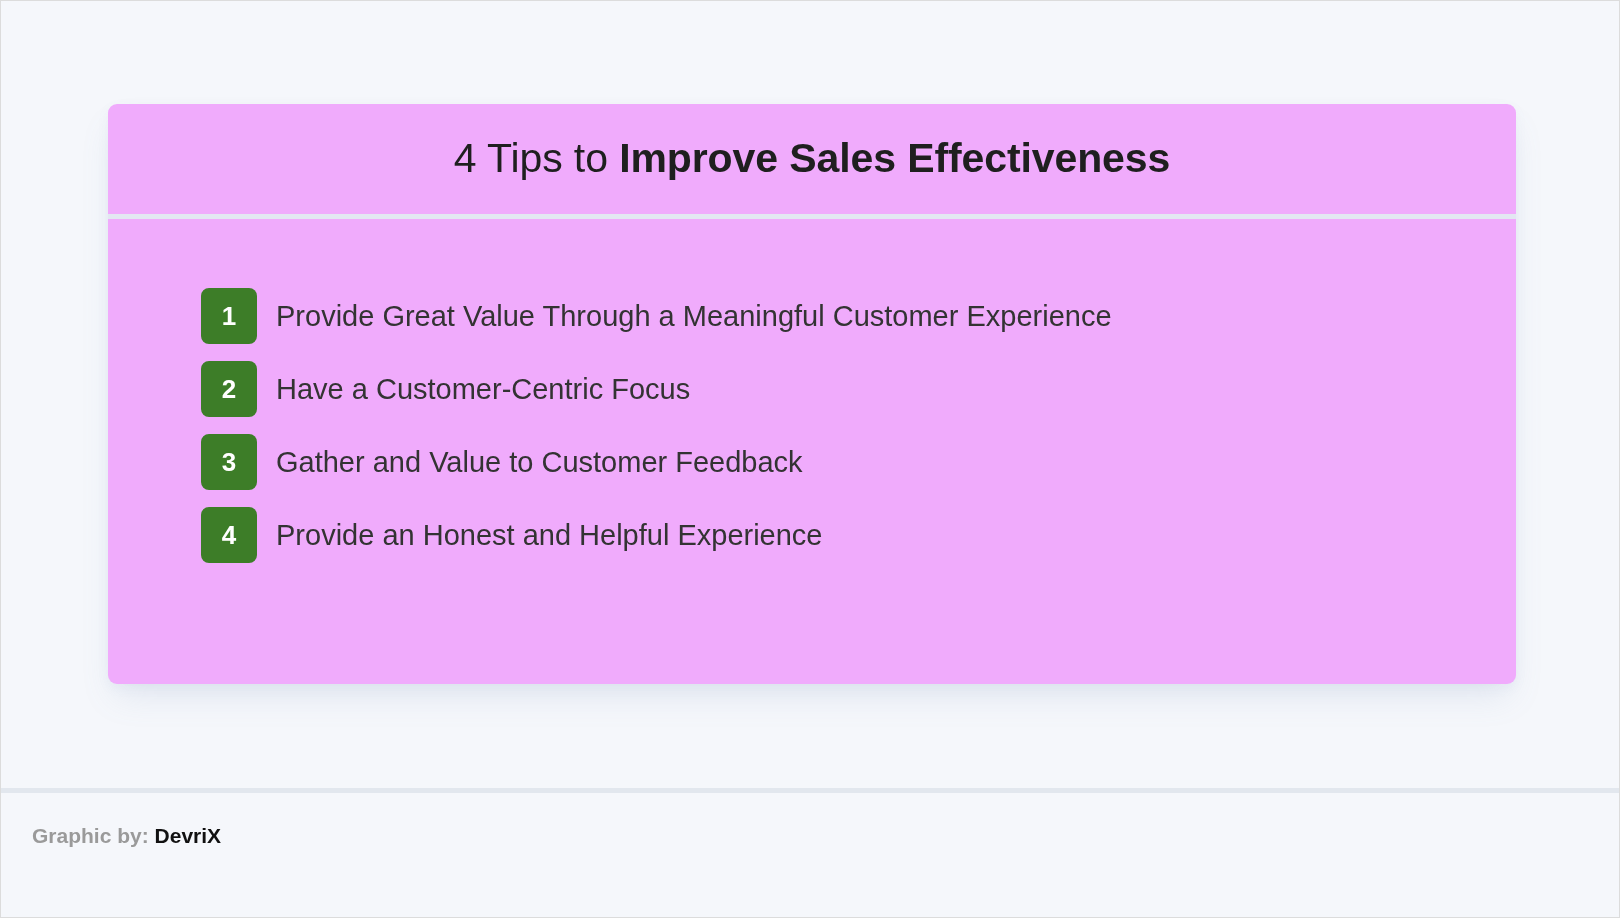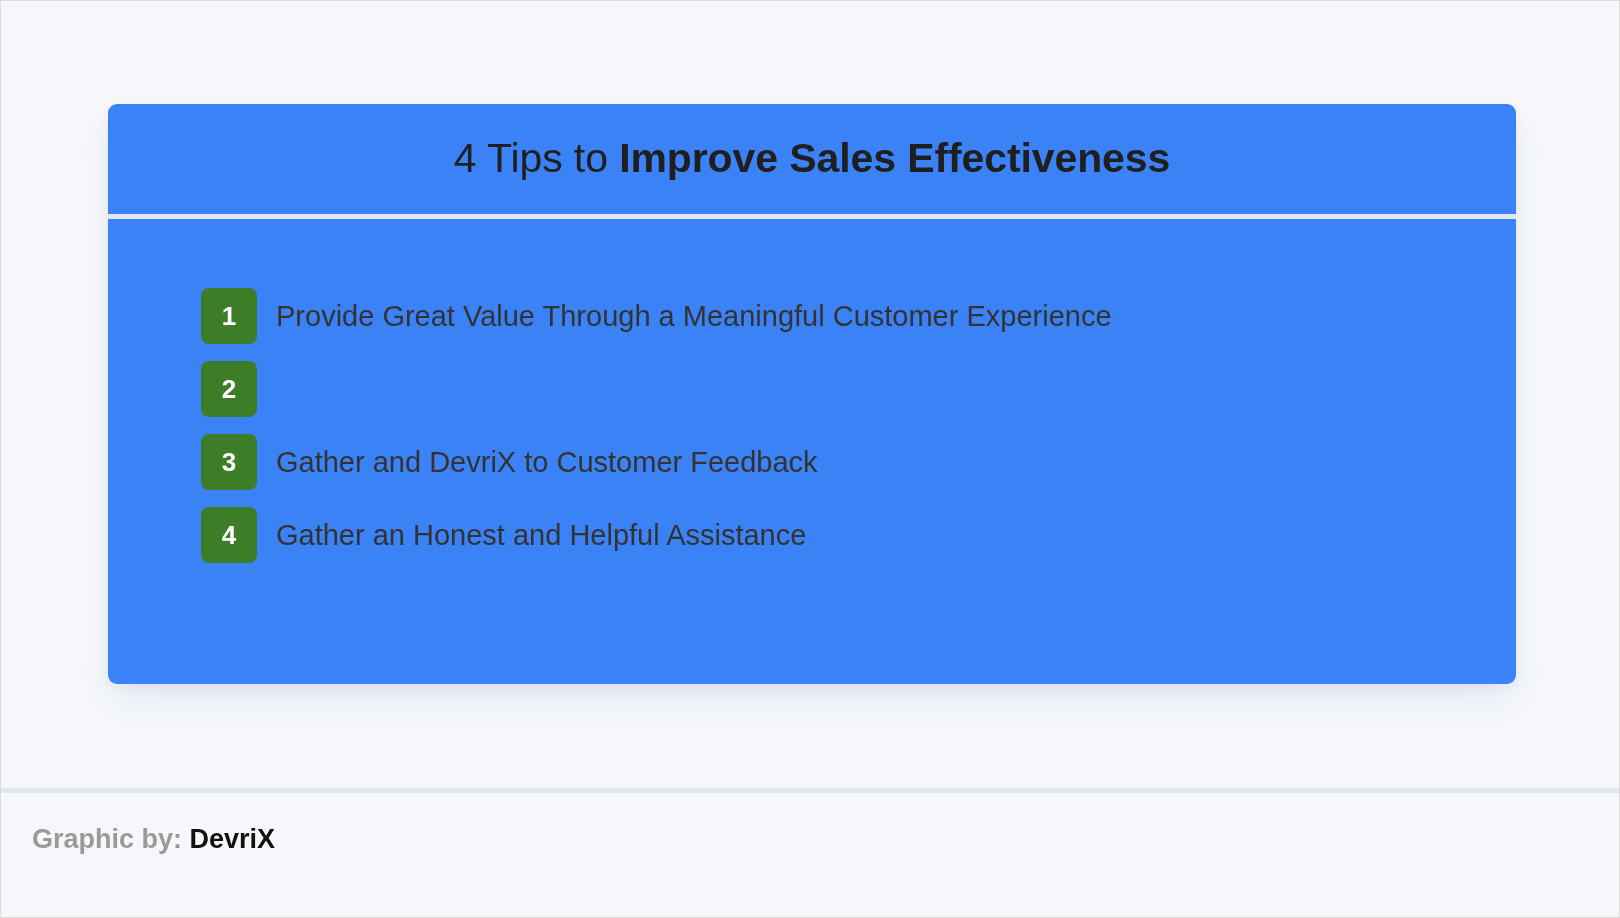--- a/index.html
+++ b/index.html
@@ -35,21 +35,21 @@
     background: #f5f7fb;
   }
 
   
   .card {
     position: absolute;
     left: 107px;
     top: 103px;
     width: 1408px;
     height: 580px;
-    background: #3b82f6;
+    background: #f0abfc;
     border-radius: 9px;
     box-shadow: 0 18px 34px -8px rgba(120, 140, 185, 0.17),
                 0 4px 12px rgba(120, 140, 185, 0.07);
   }
 
   .card-header {
     position: absolute;
     left: 0;
     top: 0;
     width: 100%;
@@ -138,21 +138,21 @@
     top: 792px;
     width: 100%;
     height: 125px;
     background: #f5f7fb;
   }
 
   .footer-credit {
     position: absolute;
     left: 31px;
     top: 30px;
-    font-size: 27px;
+    font-size: 21px;
     line-height: 1.2;
     white-space: nowrap;
     text-align: center;
   }
   .footer-credit .credit-label {
     color: #9a9a9a;
     font-weight: 700;
   }
   .footer-credit .credit-brand {
     color: #111111;
@@ -196,30 +196,31 @@
 
       <div class="tips-list">
 
         <div class="tip-row">
           <div class="tip-badge">1</div>
           <div class="tip-text">Provide Great Value Through a Meaningful Customer Experience</div>
         </div>
 
         <div class="tip-row">
           <div class="tip-badge">2</div>
+          <div class="tip-text">Have a Customer-Centric Focus</div>
         </div>
 
         <div class="tip-row">
           <div class="tip-badge">3</div>
-          <div class="tip-text">Gather and DevriX to Customer Feedback</div>
+          <div class="tip-text">Gather and Value to Customer Feedback</div>
         </div>
 
         <div class="tip-row">
           <div class="tip-badge">4</div>
-          <div class="tip-text">Gather an Honest and Helpful Assistance</div>
+          <div class="tip-text">Provide an Honest and Helpful Experience</div>
         </div>
 
       </div>
 
     </div>
 
   </div>
 
   <div class="footer-divider"></div>
 

